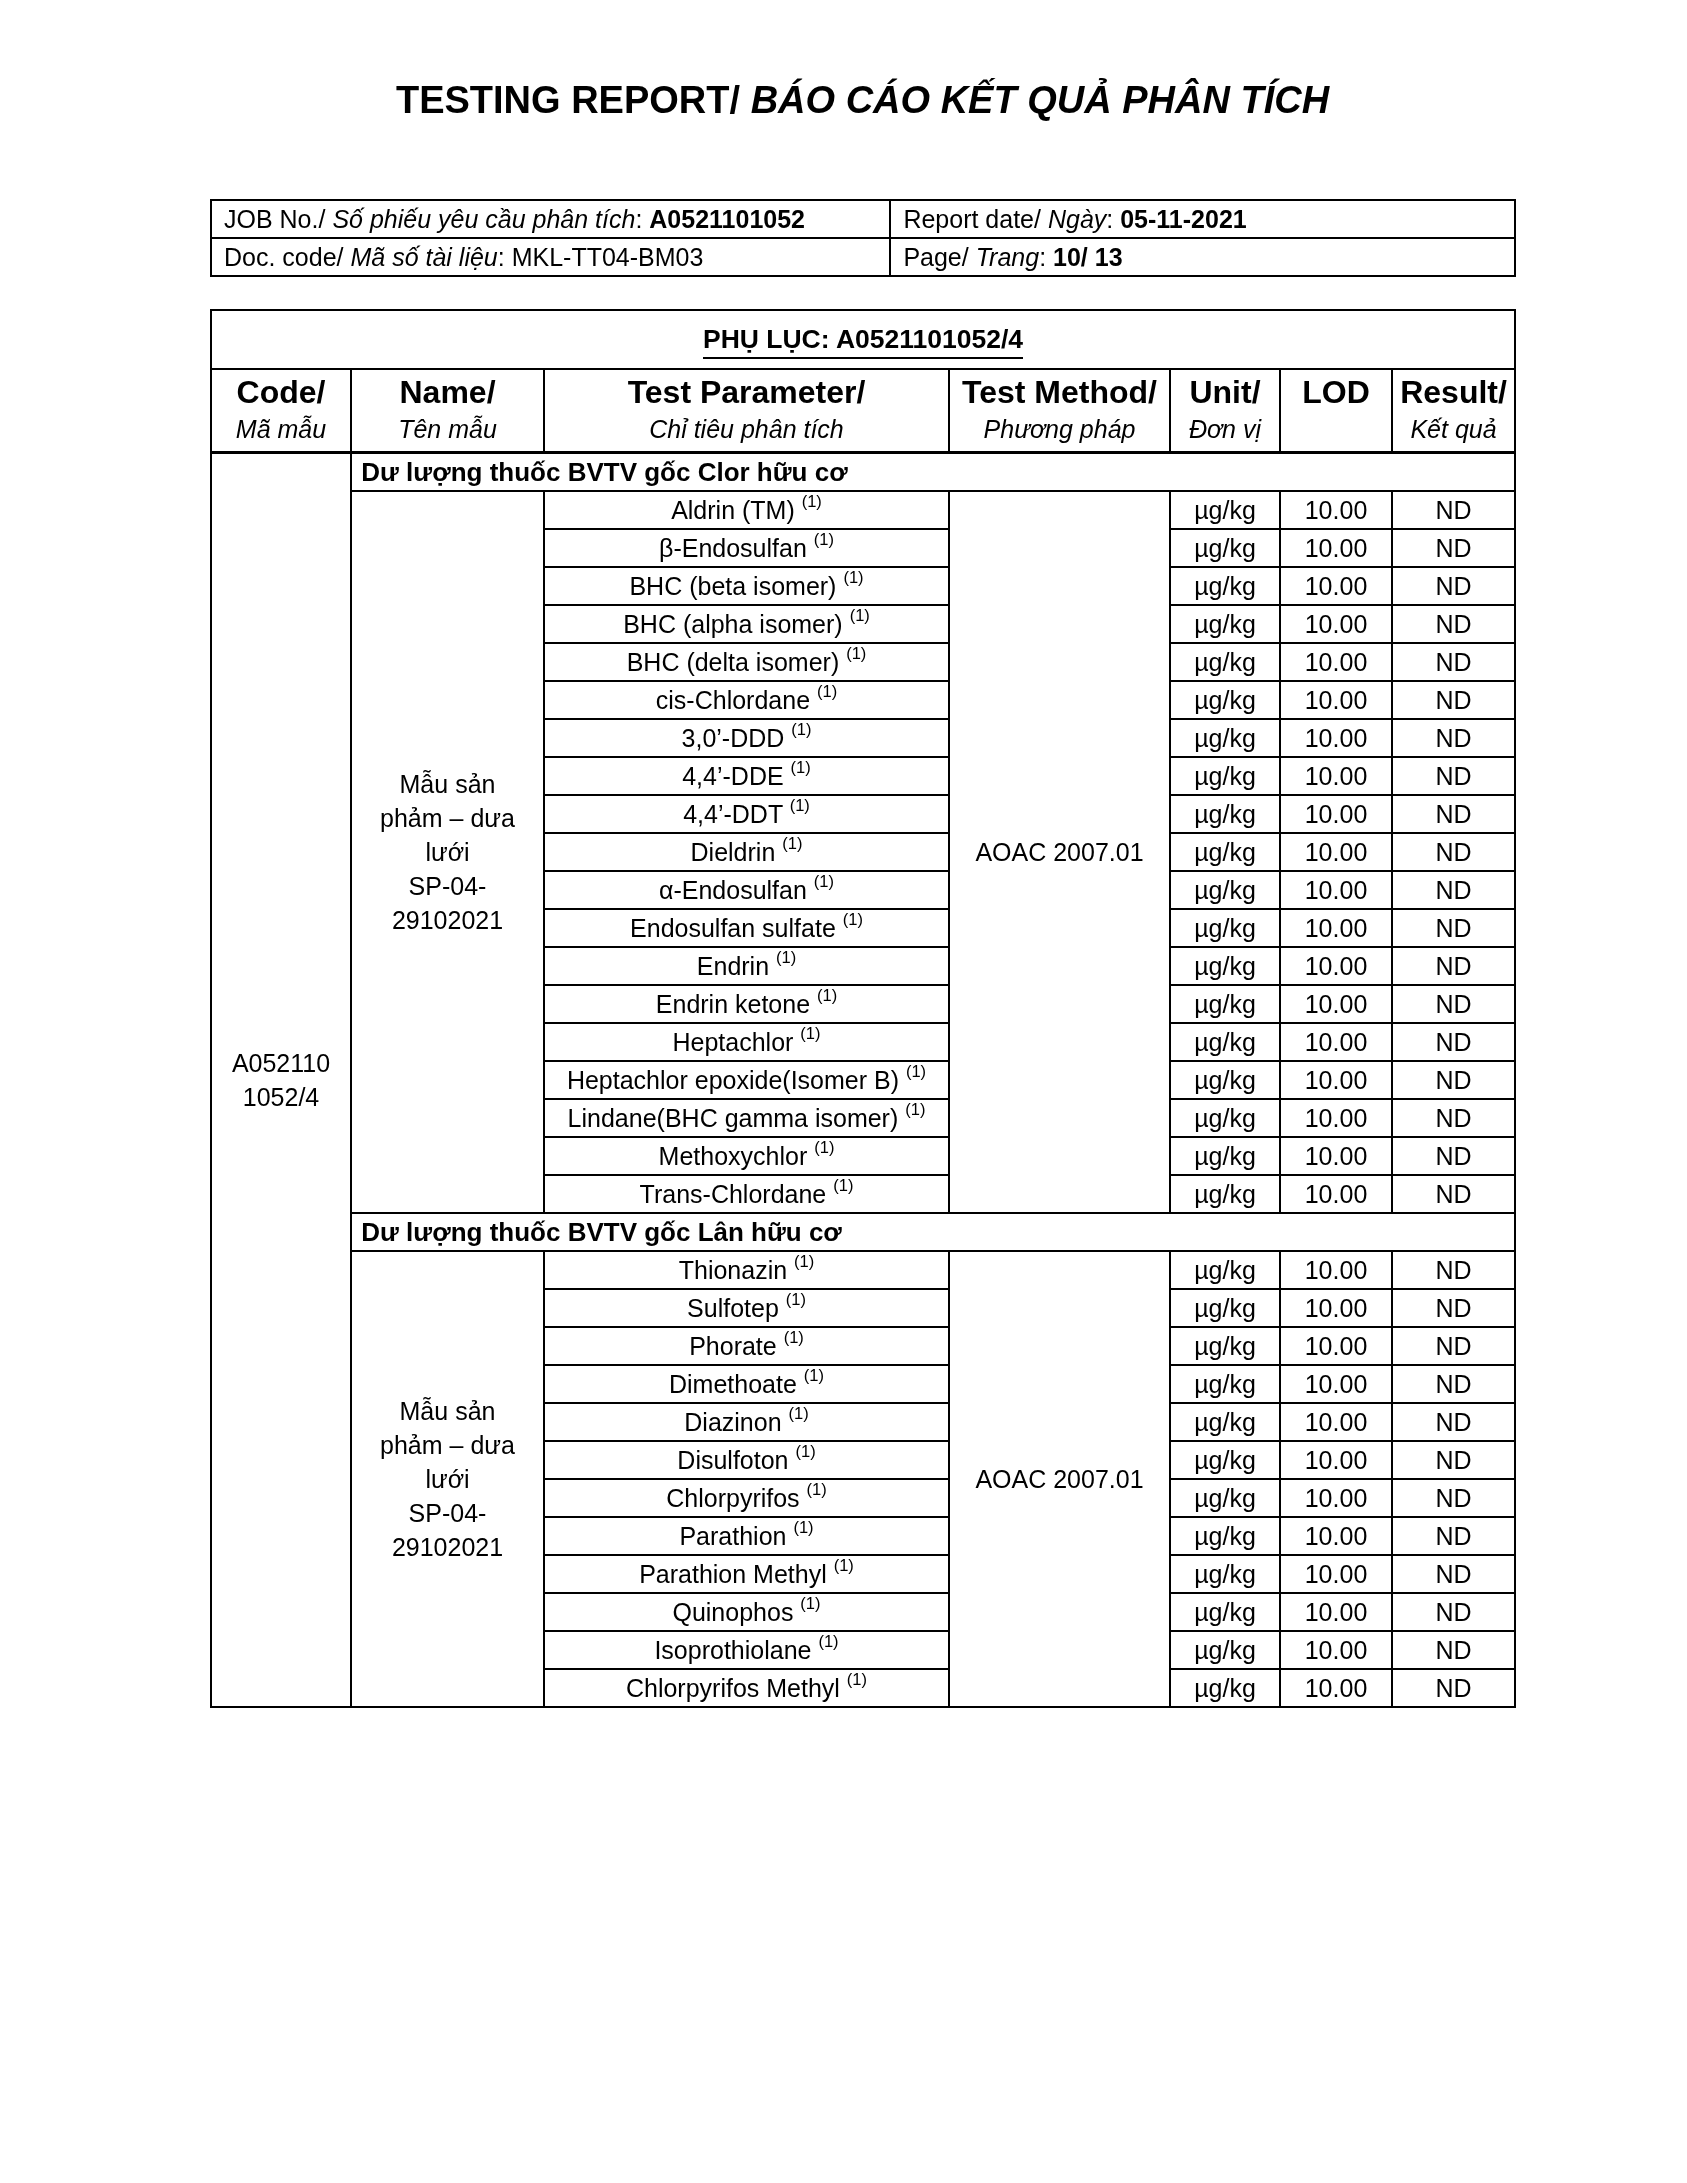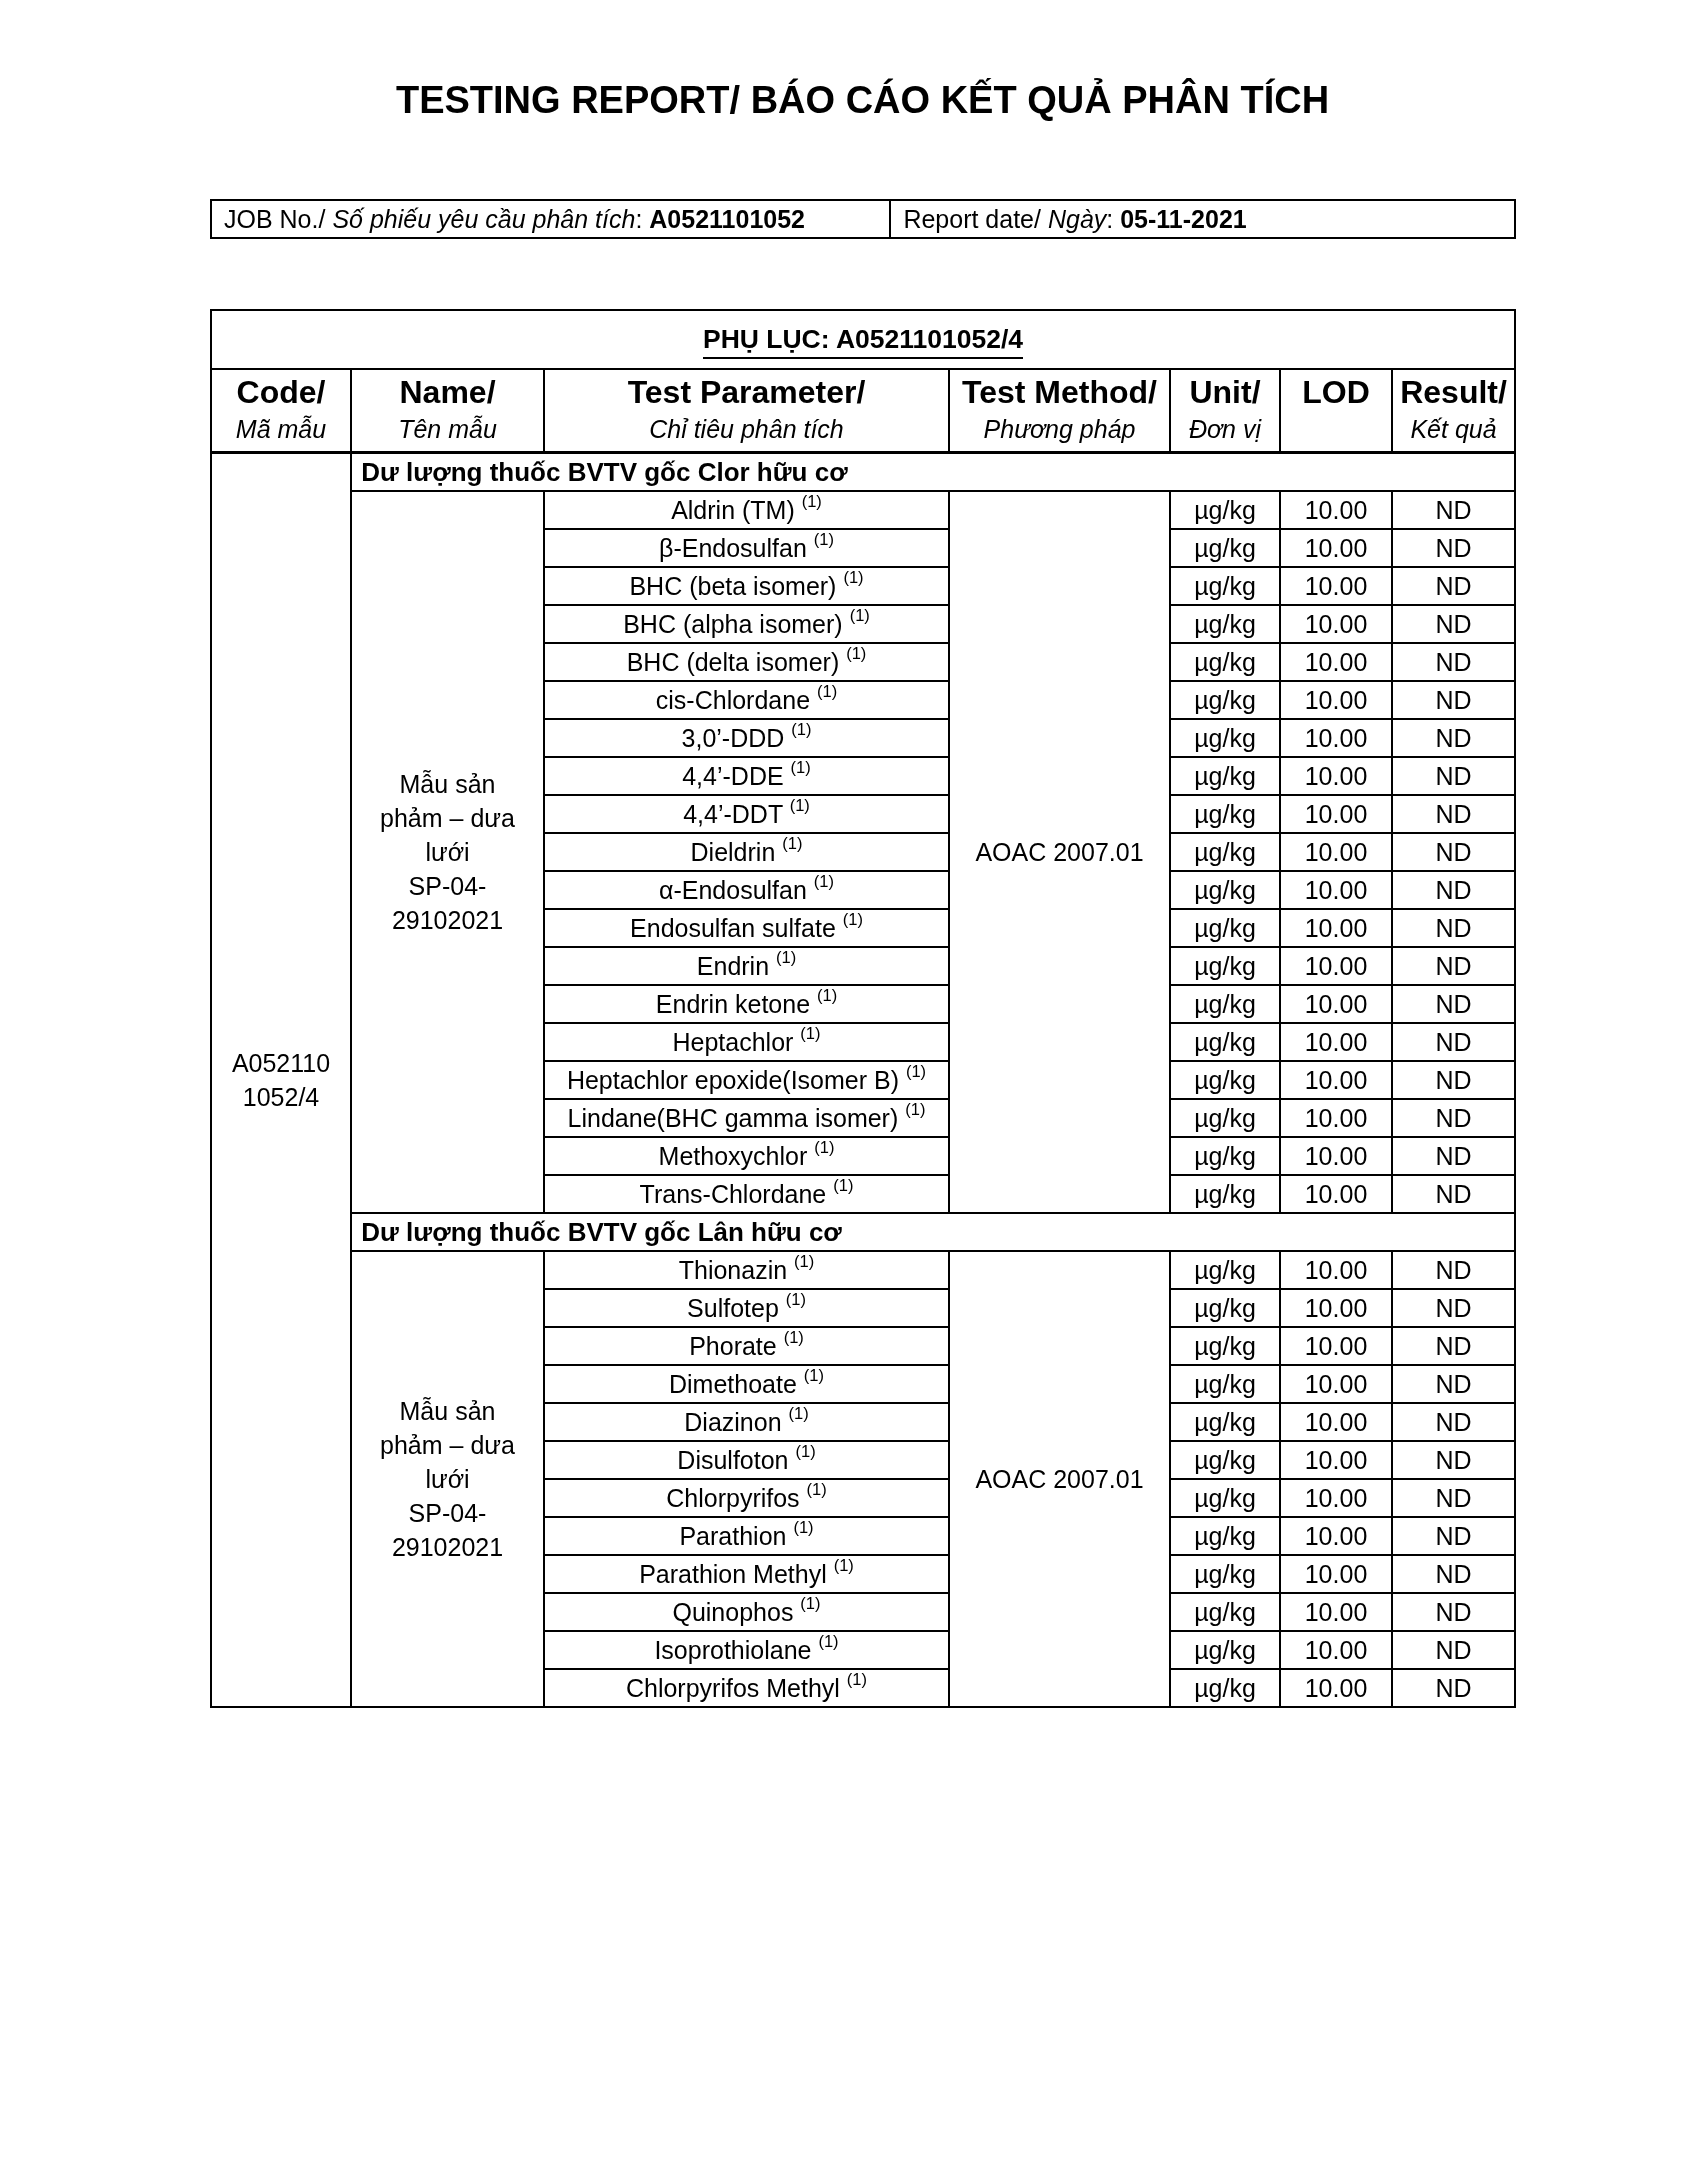--- a/index.html
+++ b/index.html
@@ -1,21 +1,21 @@
 <!DOCTYPE html>
 <html style="font-size:10.6px"><head>
 <meta charset="utf-8">
 <style>
   html,body{margin:0;padding:0;background:#ffffff;}
   body{width:1687px;height:2183px;position:relative;font-family:"Liberation Sans","DejaVu Sans",sans-serif;color:#000;overflow:hidden;}
   .page{position:absolute;left:0;top:0;width:1687px;height:2183px;background:#fff;}
 
   .doc-title{position:absolute;left:210px;top:79px;width:1305px;text-align:center;
     font-size:38px;font-weight:bold;white-space:nowrap;}
-  .doc-title .vi{text-align:right;}
+  .doc-title .vi{font-style:italic;text-align:right;}
 
   table{border-collapse:collapse;table-layout:fixed;margin-top:44px;}
 
   .info-table{position:absolute;left:210px;top:155px;width:1306px;border:2.6px solid #000;}
   .info-table td{border:2px solid #000;height:36px;padding:0 12px;font-size:25px;vertical-align:middle;white-space:nowrap;overflow:hidden;}
   .info-table .it{font-style:italic;}
   .info-table .bv{font-weight:bold;}
 
   .main-table{position:absolute;left:210px;top:265px;width:1305px;border:2.6px solid #000;}
   .main-table th,.main-table td{border:2px solid #000;font-size:25px;text-align:center;vertical-align:middle;padding:0 4px;overflow:hidden;}
@@ -41,20 +41,24 @@
   <table class="info-table">
     <colgroup>
         <col style="width:52.1%">
         <col style="width:47.9%">
       </colgroup>
     <tbody>
         <tr>
       <td><span>JOB No./</span> <span class="it">Số phiếu yêu cầu phân tích</span><span>:</span> <span class="bv">A0521101052</span></td>
       <td><span>Report date/</span> <span class="it">Ngày</span><span>:</span> <span class="bv">05-11-2021</span></td>
     </tr>
+    <tr>
+      <td><span>Doc. code/</span> <span class="it">Mã số tài liệu</span><span>:</span> <span>MKL-TT04-BM03</span></td>
+      <td><span>Page/</span> <span class="it">Trang</span><span>:</span> <span class="bv">10/ 13</span></td>
+    </tr>
   </tbody>
     </table>
 
   <table class="main-table">
     <colgroup id="main-colgroup">
         <col style="width: 140px;">
         <col style="width: 193px;">
         <col style="width: 405px;">
         <col style="width: 221px;">
         <col style="width: 110px;">

